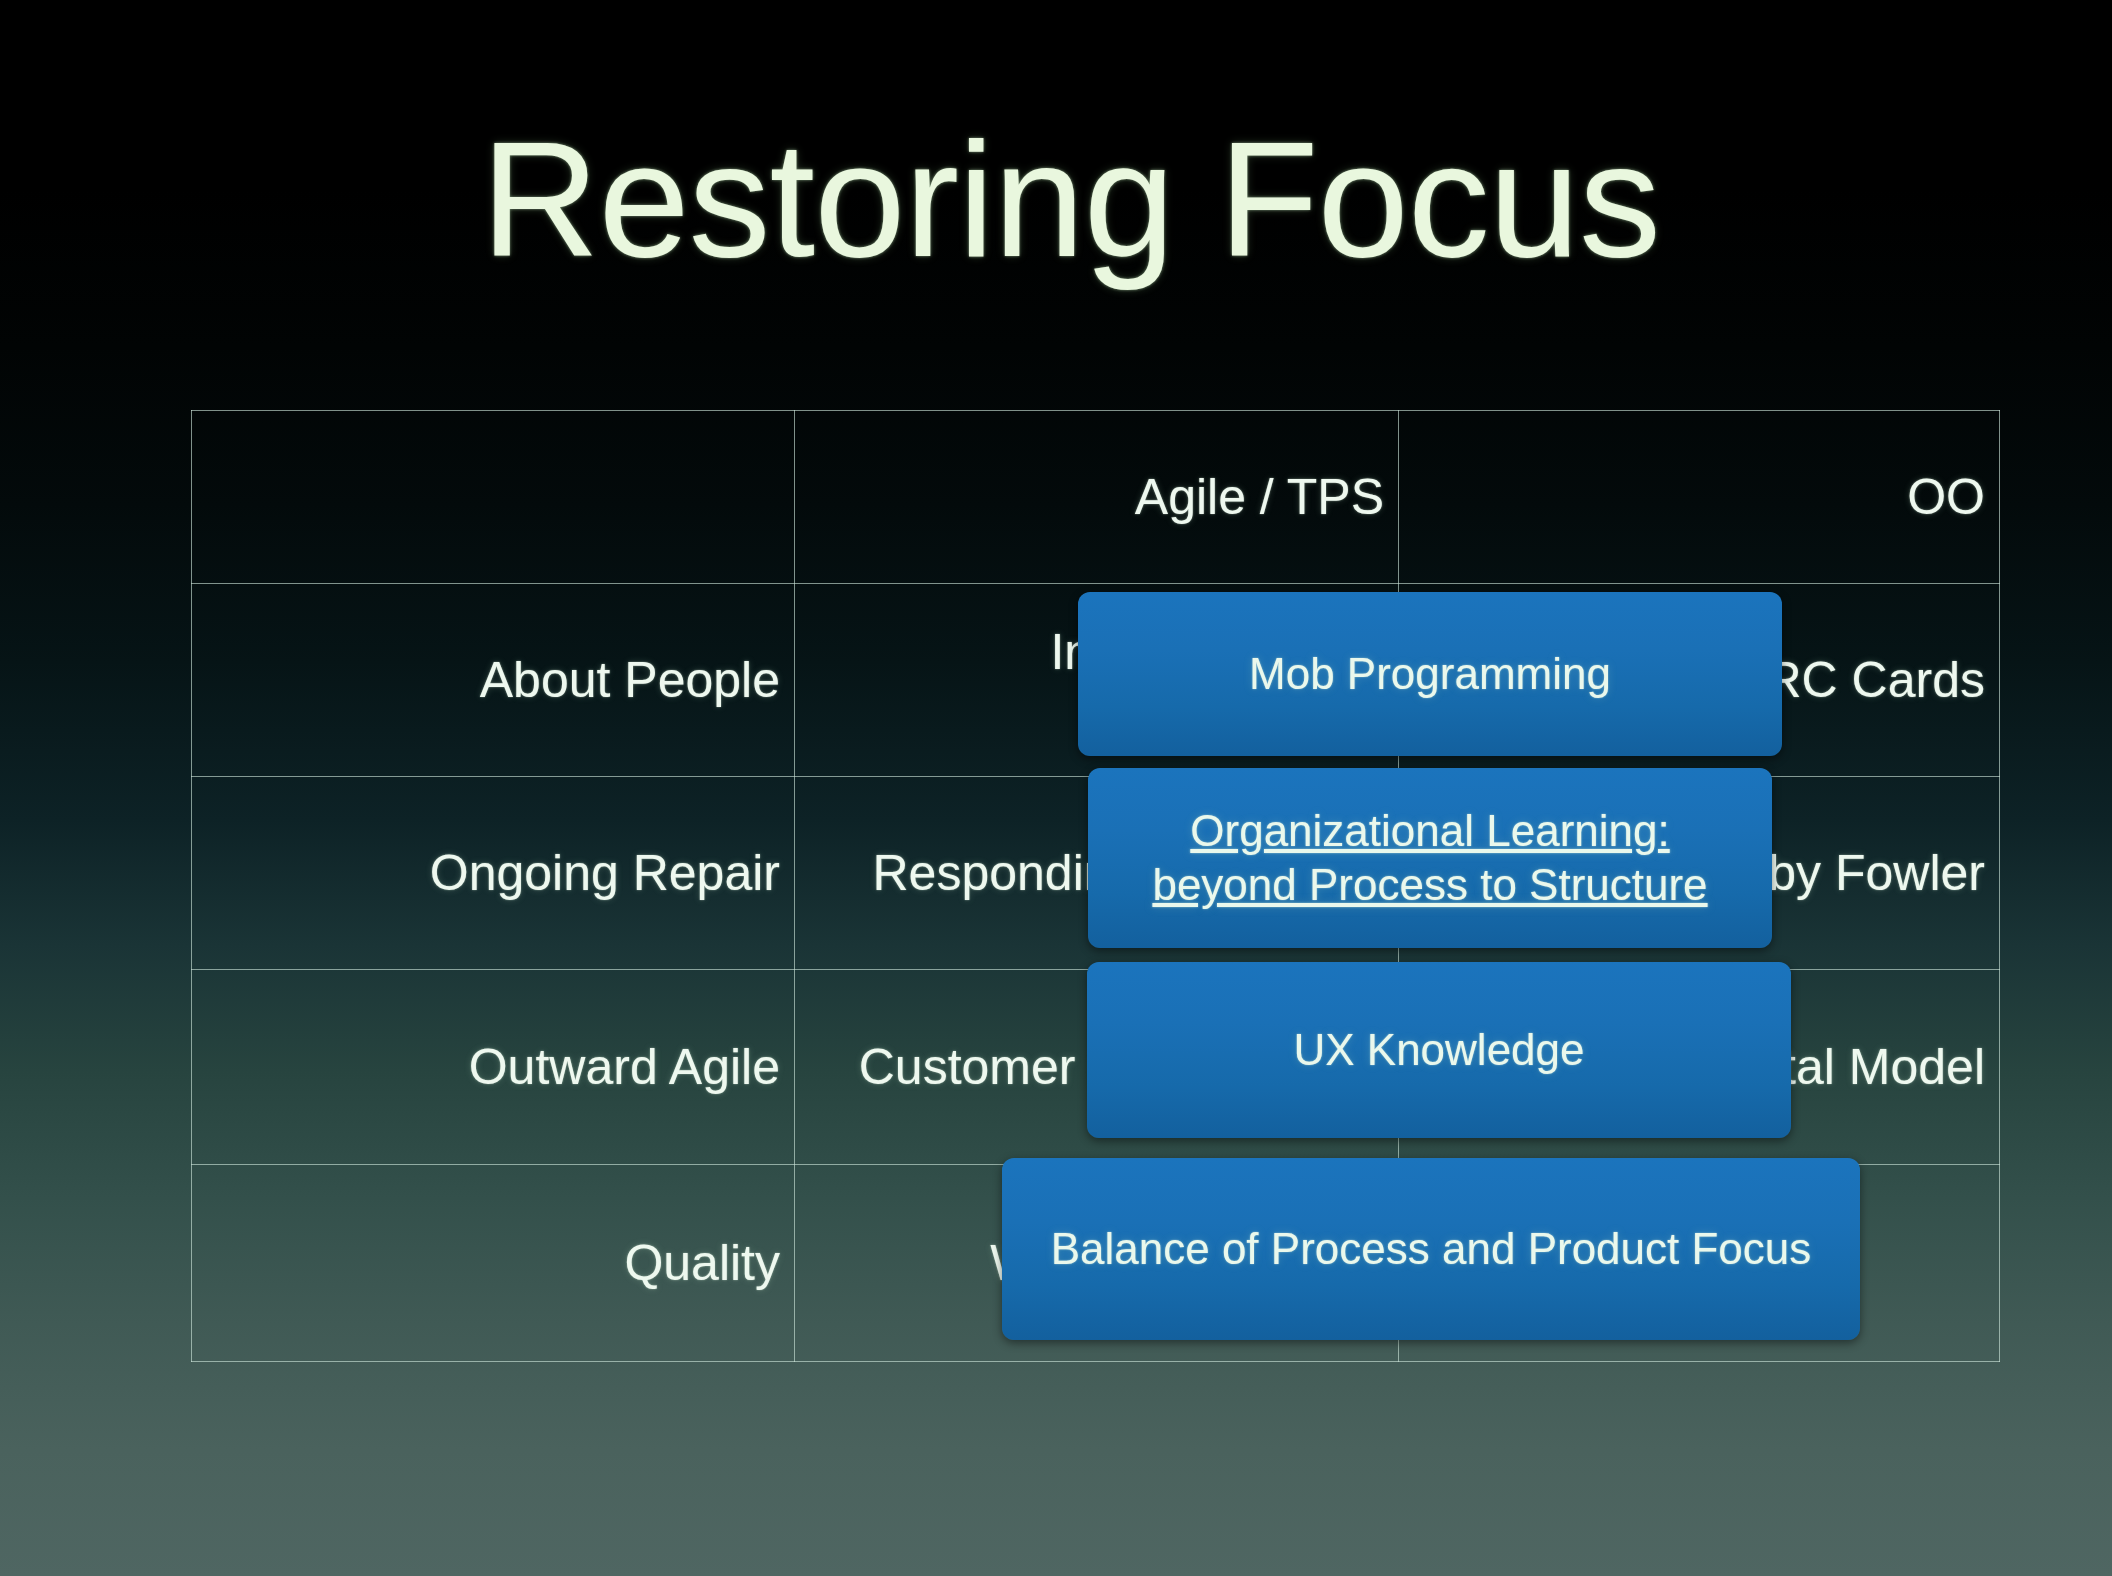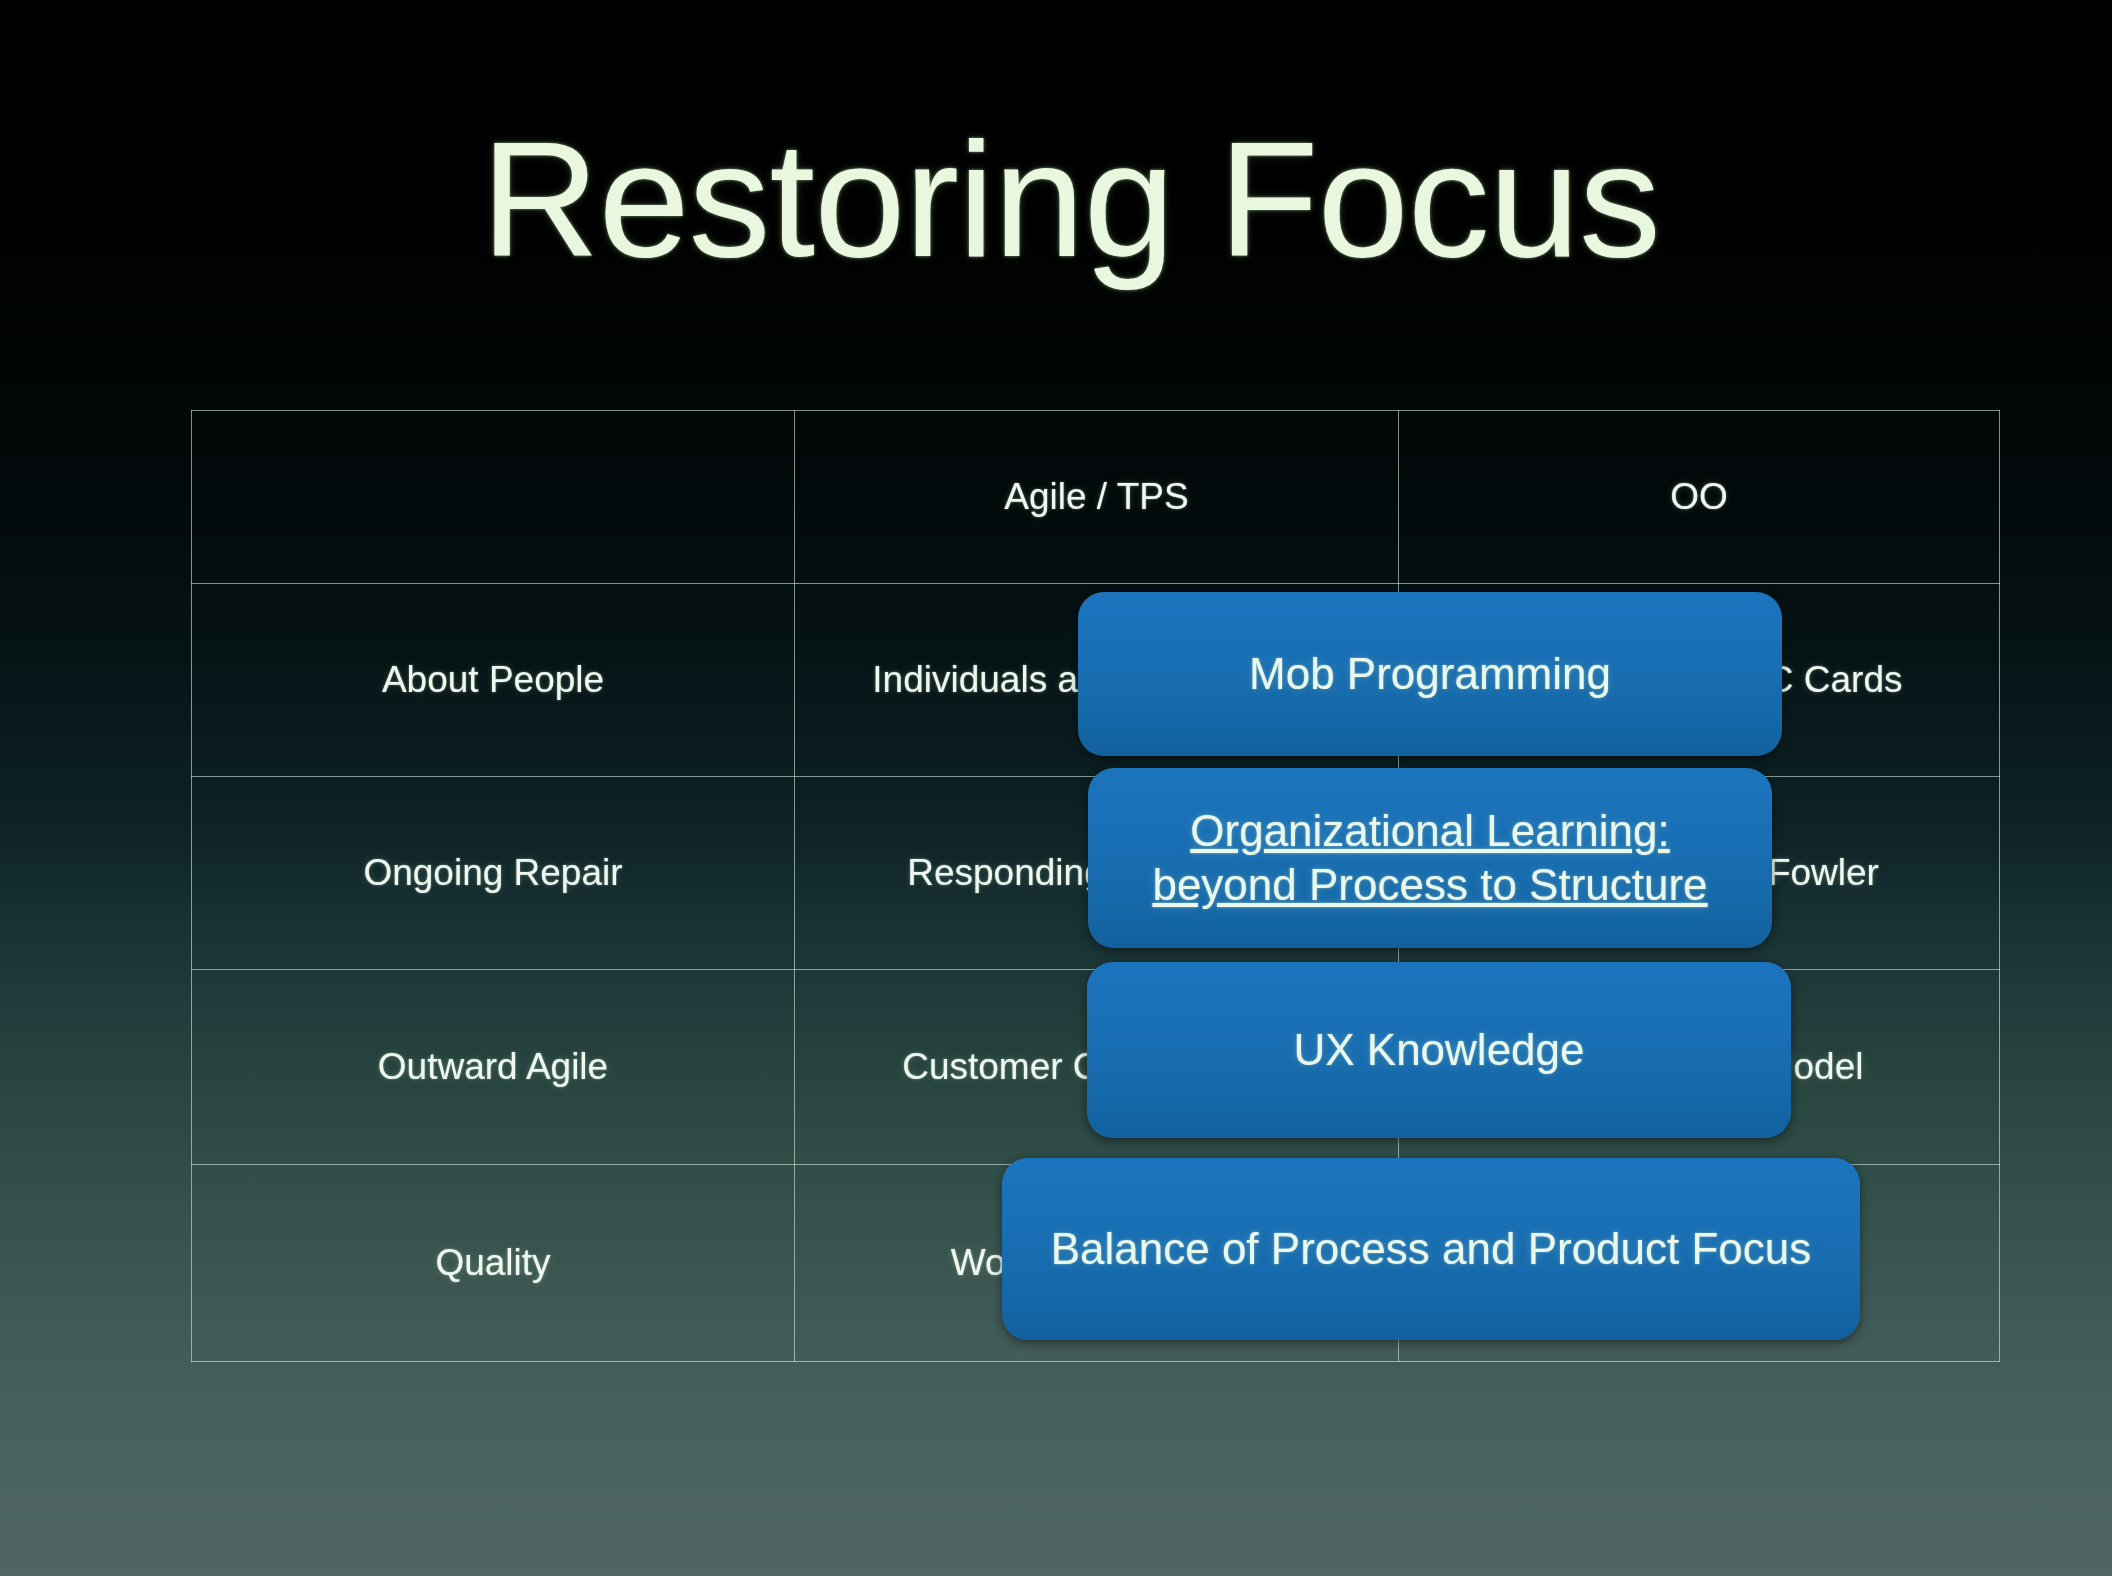--- a/index.html
+++ b/index.html
@@ -56,23 +56,23 @@
   }
   table.matrix {
     width: 100%;
     height: 100%;
     border-collapse: collapse;
     table-layout: fixed;
   }
   table.matrix td {
     border: 1px solid rgba(206,230,220,0.62);
     color: #eef8ef;
-    font-size: 37px;
+    font-size: 50px;
     font-weight: 300;
-    text-align: center;
+    text-align: right;
     vertical-align: middle;
     line-height: 1.12;
     padding: 0 14px;
     text-shadow: 0 0 2px rgba(230,250,230,0.5), 0 0 7px rgba(180,225,190,0.22);
     overflow: hidden;
   }
   table.matrix td.col-label { width: 574px; }
   table.matrix td.col-agile { width: 575px; }
   table.matrix td.col-oo    { width: 572px; }
   table.matrix tr.header-row { height: 173px; }
@@ -82,21 +82,21 @@
   table.matrix td.empty-cell { }
 
   
   .callout {
     position: absolute;
     box-sizing: border-box;
     display: flex;
     align-items: center;
     justify-content: center;
     text-align: center;
-    border-radius: 26px;
+    border-radius: 12px;
     color: #eaf8ec;
     font-size: 44px;
     font-weight: 300;
     line-height: 1.22;
     padding: 6px 26px;
     background: linear-gradient(to bottom, #1b74bd 0%, #1a70b6 35%, #166aab 70%, #13609e 100%);
     box-shadow: 0 3px 10px rgba(0,0,0,0.45);
     text-shadow: 0 0 2px rgba(225,250,230,0.55), 0 0 8px rgba(170,220,190,0.25);
   }
   #callout-0 { left: 1078px; top: 592px;  width: 704px; height: 164px; }

